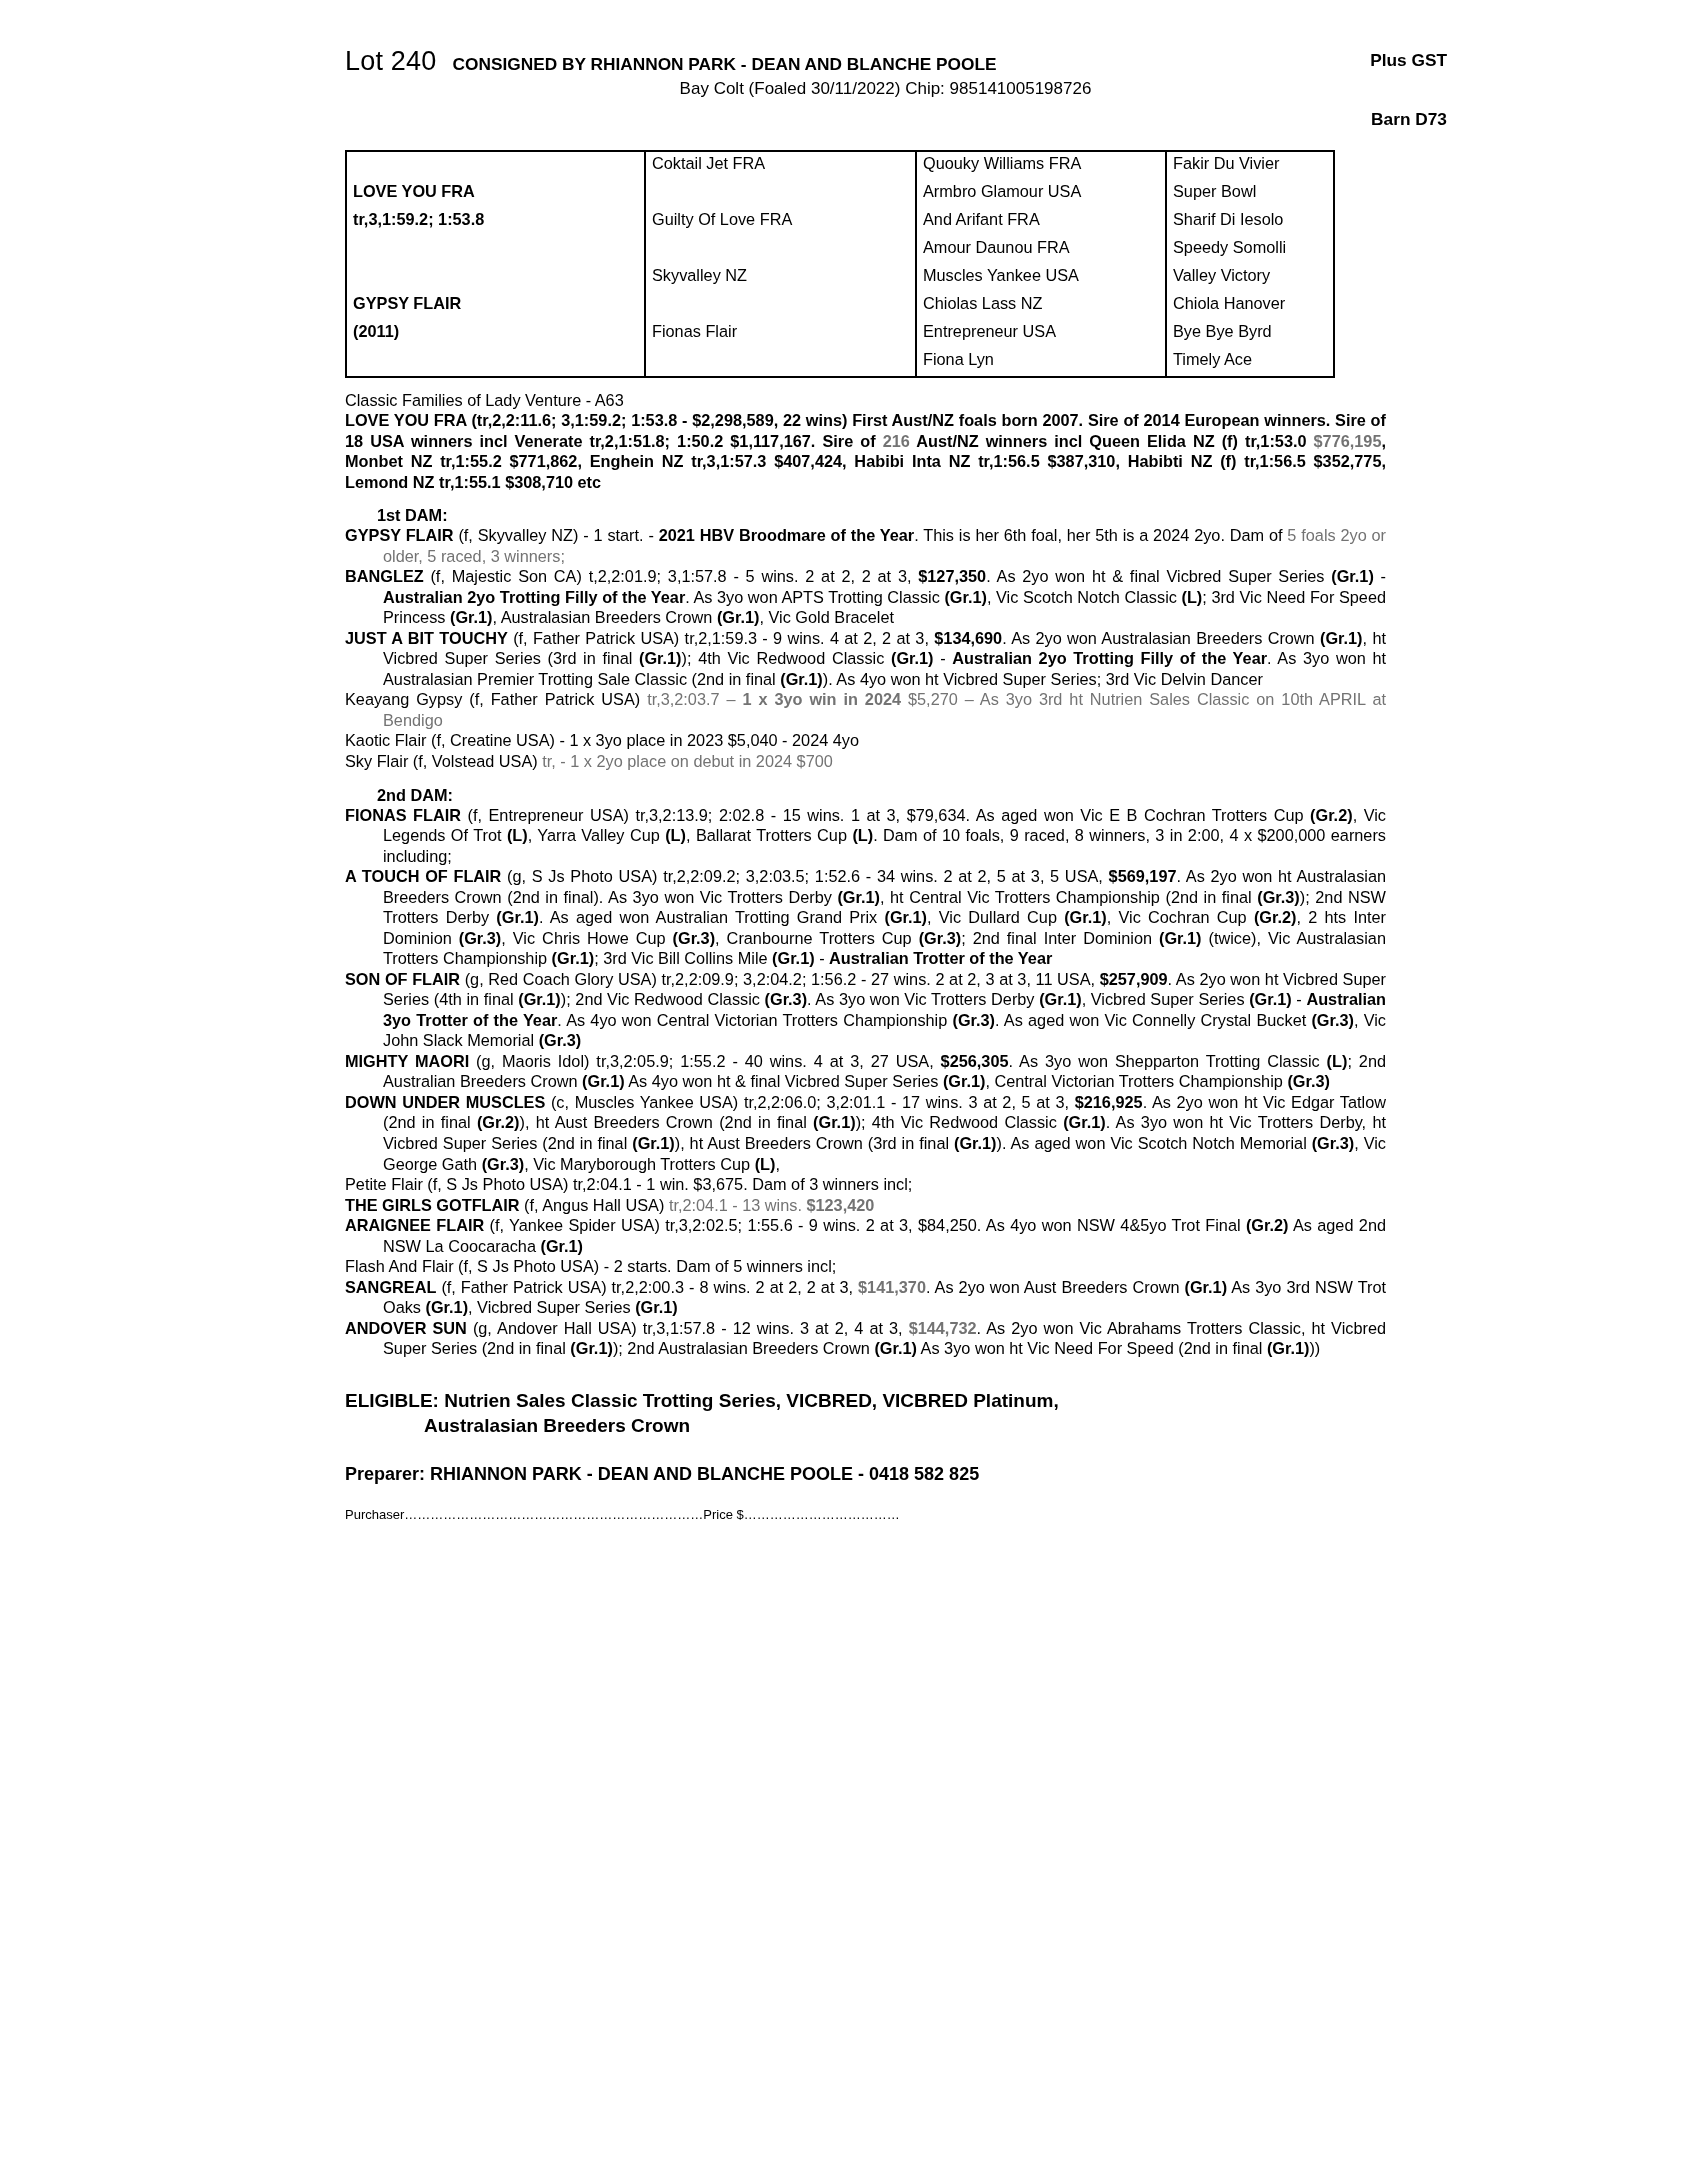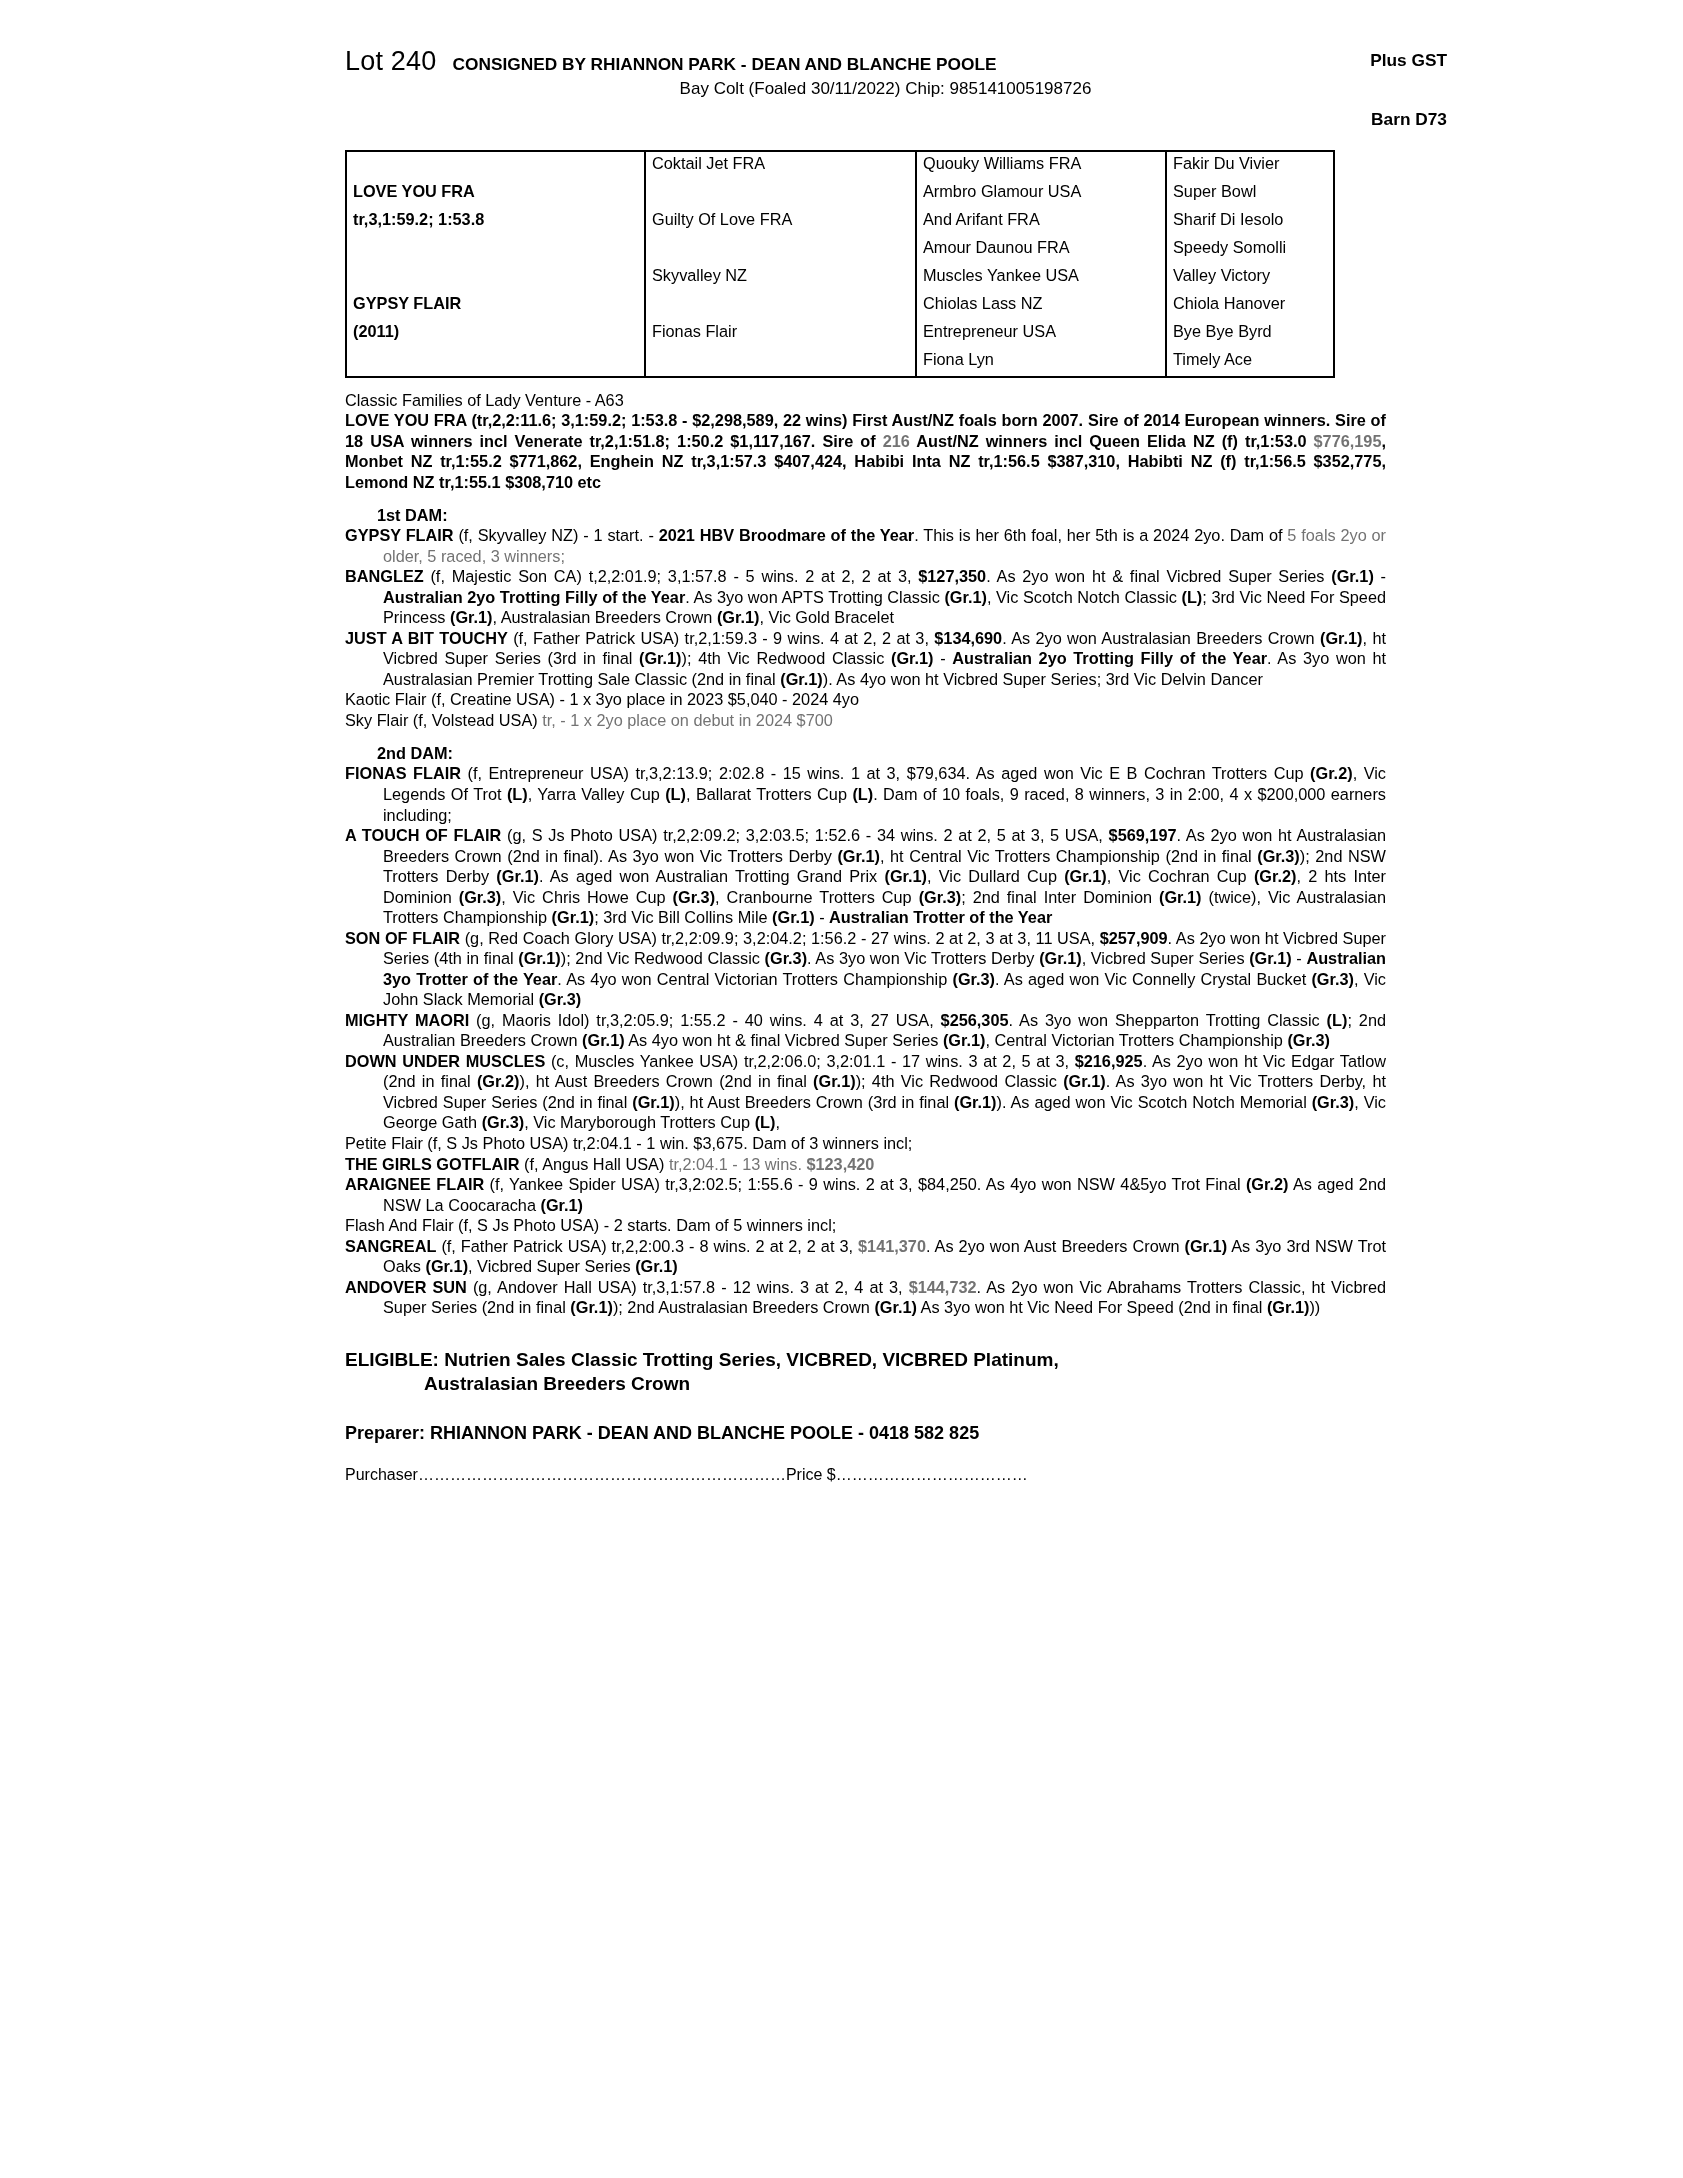--- a/index.html
+++ b/index.html
@@ -123,21 +123,21 @@
     margin-top: 30px;
     line-height: 1.3;
   }
   .eligible .ind { display: block; padding-left: 79px; }
   .preparer {
     font-size: 18px;
     font-weight: bold;
     margin-top: 26px;
   }
   .purchase {
-    font-size: 16px;
+    font-size: 13px;
     margin-top: 22px;
     letter-spacing: 0px;
   }
 </style>
 </head>
 <body>
 
 <div class="page">
 
   <div class="header-row">
@@ -215,20 +215,23 @@
       <p class="para lvl1">
         <span class="hang"><span class="bold">GYPSY FLAIR</span><span> (f, Skyvalley NZ) - 1 start. - </span><span class="bold">2021 HBV Broodmare of the Year</span><span>. This is her 6th foal, her 5th is a 2024 2yo. Dam of </span><span class="red">5 foals 2yo or older, 5 raced, 3 winners;</span></span>
       </p>
       <p class="para lvl2">
         <span class="hang"><span class="bold">BANGLEZ</span><span> (f, Majestic Son CA) t,2,2:01.9; 3,1:57.8 - 5 wins. 2 at 2, 2 at 3, </span><span class="bold">$127,350</span><span>. As 2yo won ht &amp; final Vicbred Super Series </span><span class="bold">(Gr.1)</span><span> - </span><span class="bold">Australian 2yo Trotting Filly of the Year</span><span>. As 3yo won APTS Trotting Classic </span><span class="bold">(Gr.1)</span><span>, Vic Scotch Notch Classic </span><span class="bold">(L)</span><span>; 3rd Vic Need For Speed Princess </span><span class="bold">(Gr.1)</span><span>, Australasian Breeders Crown </span><span class="bold">(Gr.1)</span><span>, Vic Gold Bracelet</span></span>
       </p>
       <p class="para lvl2">
         <span class="hang"><span class="bold">JUST A BIT TOUCHY</span><span> (f, Father Patrick USA) tr,2,1:59.3 - 9 wins. 4 at 2, 2 at 3, </span><span class="bold">$134,690</span><span>. As 2yo won Australasian Breeders Crown </span><span class="bold">(Gr.1)</span><span>, ht Vicbred Super Series (3rd in final </span><span class="bold">(Gr.1)</span><span>); 4th Vic Redwood Classic </span><span class="bold">(Gr.1)</span><span> - </span><span class="bold">Australian 2yo Trotting Filly of the Year</span><span>. As 3yo won ht Australasian Premier Trotting Sale Classic (2nd in final </span><span class="bold">(Gr.1)</span><span>). As 4yo won ht Vicbred Super Series; 3rd Vic Delvin Dancer</span></span>
       </p>
       <p class="para lvl2">
+        <span class="hang"><span>Keayang Gypsy (f, Father Patrick USA) </span><span class="red">tr,3,2:03.7 – </span><span class="red bold">1 x 3yo win in 2024</span><span class="red"> $5,270 – As 3yo 3rd ht Nutrien Sales Classic on 10th APRIL at Bendigo</span></span>
+      </p>
+      <p class="para lvl2">
         <span class="hang"><span>Kaotic Flair (f, Creatine USA) - 1 x 3yo place in 2023 $5,040 - 2024 4yo</span></span>
       </p>
       <p class="para lvl2">
         <span class="hang"><span>Sky Flair (f, Volstead USA) </span><span class="red">tr, - 1 x 2yo place on debut in 2024 $700</span></span>
       </p>
     </div>
 
   <div class="dam-head">2nd DAM:</div>
   <div id="dam2-entries">
       <p class="para lvl1">

